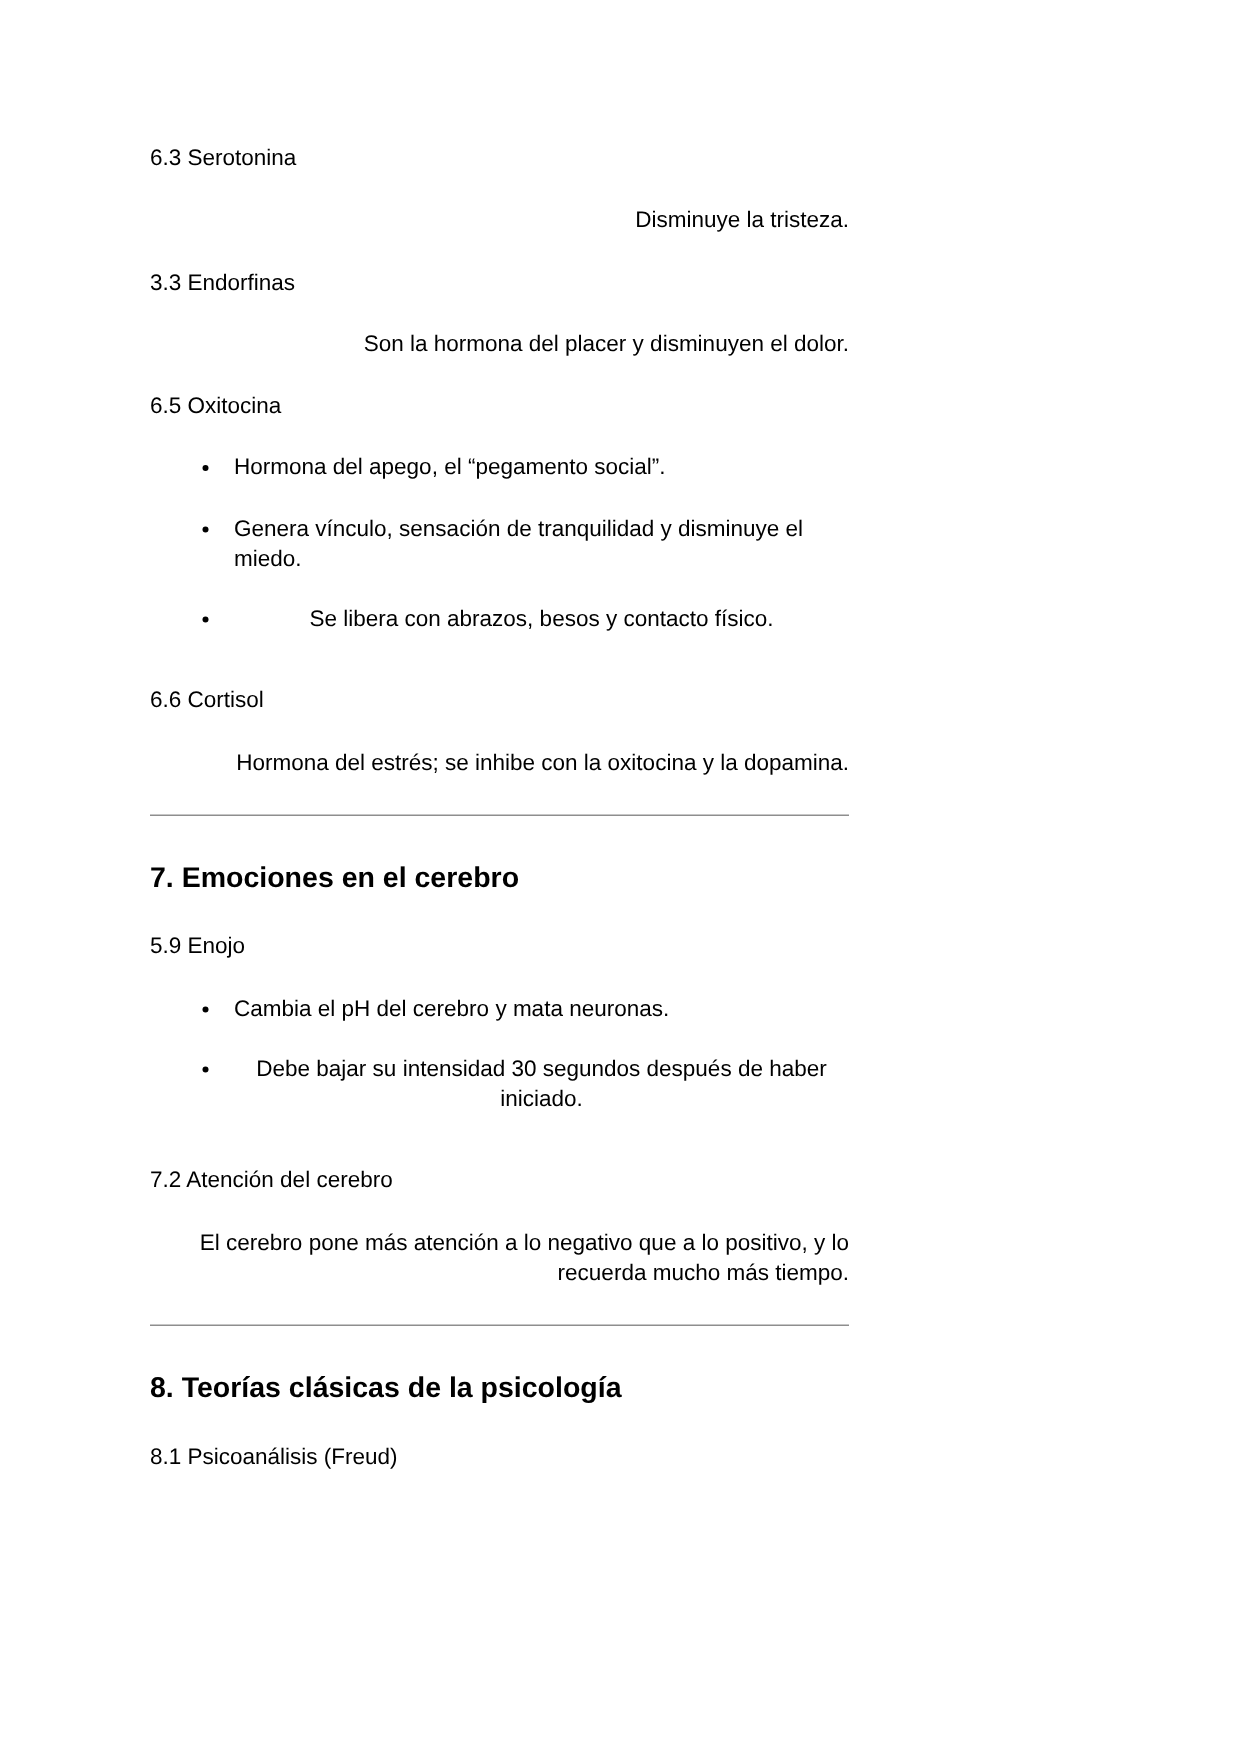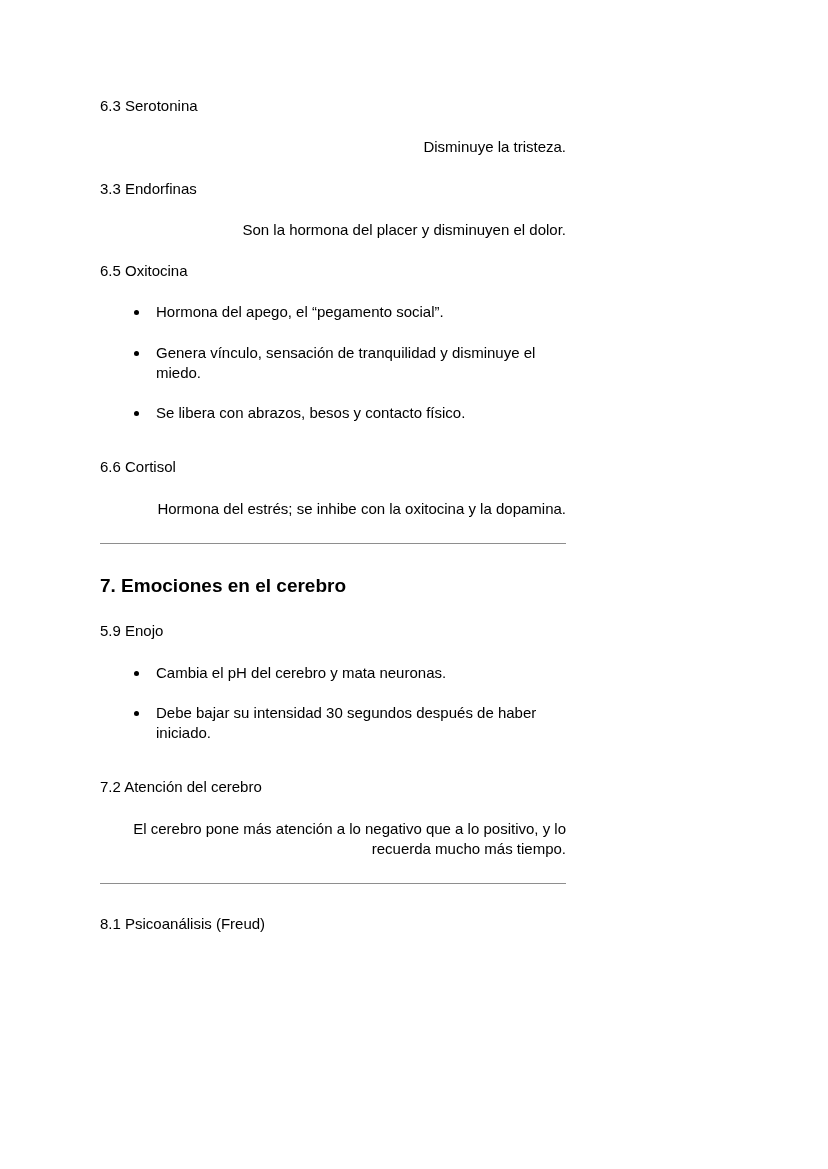--- a/index.html
+++ b/index.html
@@ -35,20 +35,21 @@
     padding: 0 0 0 50px;
     list-style: disc;
   }
   ul.bullets li {
     margin: 0 0 20px 0;
     line-height: 1.35;
     padding-left: 6px;
   }
   ul.bullets li:last-child {
     margin-bottom: 0;
+    text-align: center;
   }
   hr.divider {
     border: none;
     border-top: 1px solid #8e8e8e;
     margin: 24px 0 30px 0;
     height: 0;
   }
   h2.section-heading {
     font-size: 19px;
     font-weight: 700;
@@ -86,17 +87,18 @@
   <ul class="bullets">
     <li>Cambia el pH del cerebro y mata neuronas.</li>
     <li>Debe bajar su intensidad 30 segundos después de haber iniciado.</li>
   </ul>
 
   <p class="subhead">7.2 Atención del cerebro</p>
   <p class="para">El cerebro pone más atención a lo negativo que a lo positivo, y lo recuerda mucho más tiempo.</p>
 
   <hr class="divider">
 
+  <h2 class="section-heading">8. Teorías clásicas de la psicología</h2>
 
   <p class="subhead">8.1 Psicoanálisis (Freud)</p>
 
 
 </div>
 
 </body></html>

